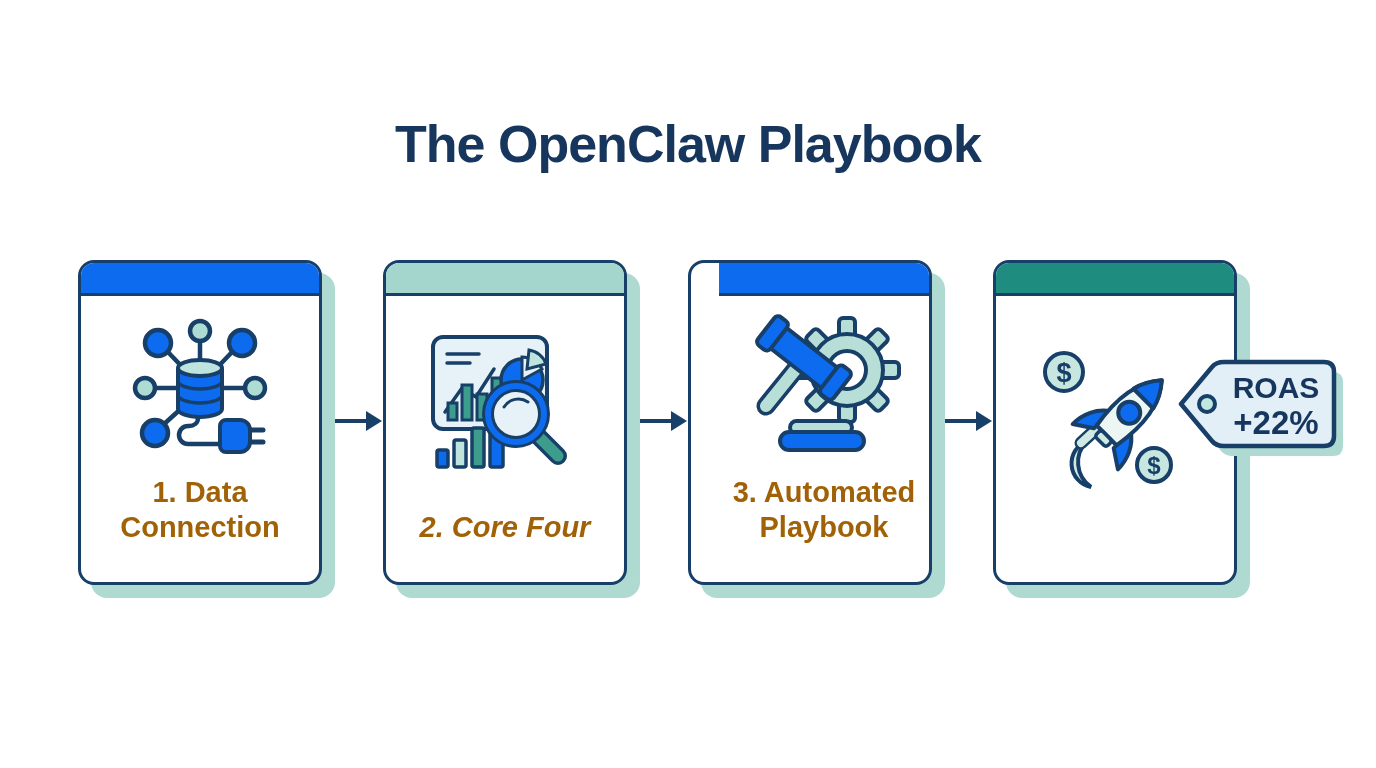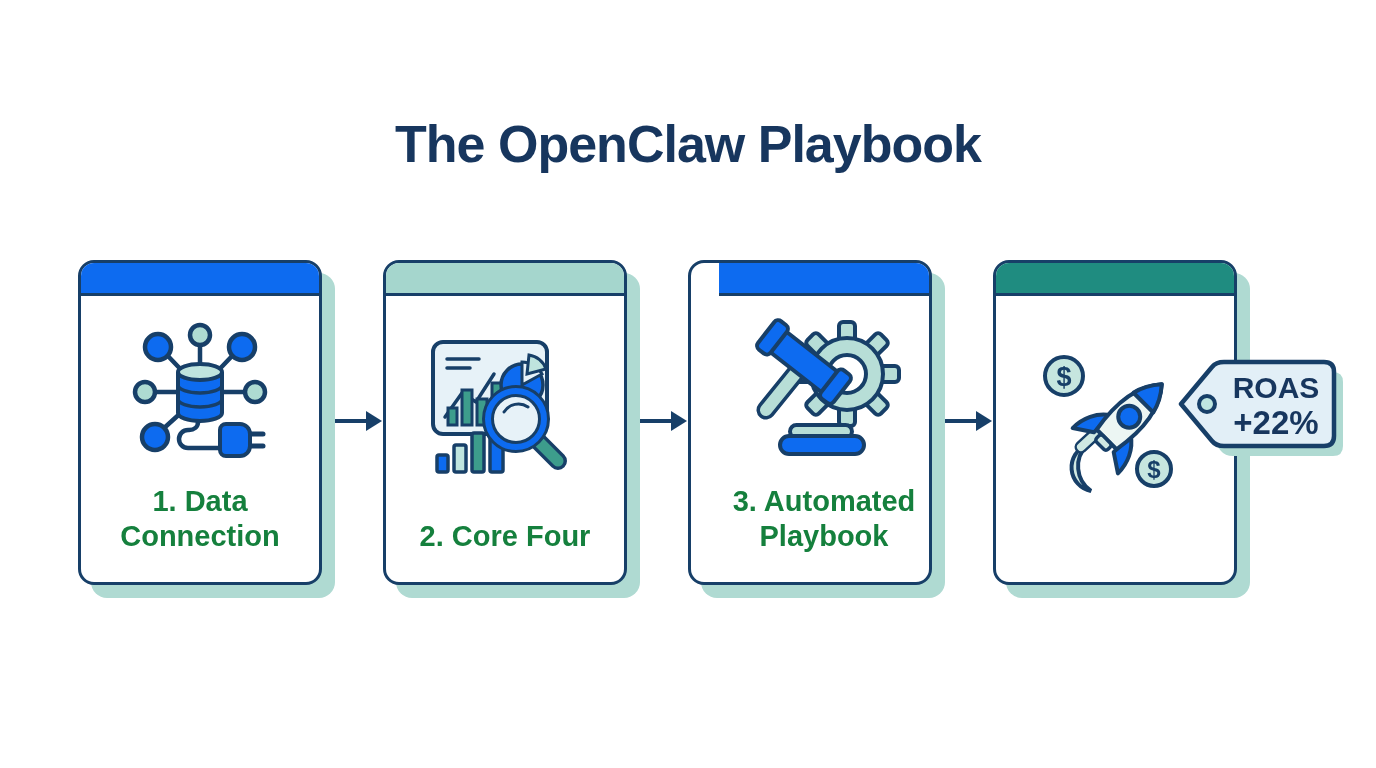--- a/index.html
+++ b/index.html
@@ -11,27 +11,27 @@
     position:absolute; left:0; top:114px; width:100%;
     text-align:center; font-size:52px; font-weight:800;
     color:#17365e; letter-spacing:-1px;
   }
   .card {
     position:absolute; top:260px; width:244px; height:325px;
     background:#ffffff; border:3.5px solid #173f68; border-radius:16px;
     box-sizing:border-box; box-shadow:13px 13px 0 #afdad2;
     display:flex; flex-direction:column; overflow:hidden; z-index:1;
   }
-  .c1 { left:78px; }  .c2 { left:383px; }  .c3 { left:688px;padding-left:28px; }  .c4 { left:993px; }
+  .c1 { left:78px; }  .c2 { left:383px;font-style:italic; }  .c3 { left:688px;padding-left:28px; }  .c4 { left:993px; }
   .card-header { flex:0 0 30px; border-bottom:3.5px solid #173f68; }
   .icon-wrap { flex:1; display:flex; align-items:center; justify-content:center; }
   .icon-wrap svg { width:160px; height:160px; }
   .card-label {
     text-align:center; font-weight:bold; font-size:29px; line-height:35px;
-    color:#15803d; margin-bottom:28px;
+    color:#a16207; margin-bottom:37px;
   }
   .arrow { position:absolute; top:408px; z-index:0; }
   .a1 { left:321px; }  .a2 { left:626px; }  .a3 { left:931px; }
   .tag { position:absolute; left:1176px; top:356px; z-index:5; }
   .tag text { font-family:"Liberation Sans", sans-serif; font-weight:bold; fill:#17365e; }
   .coin-text { font-family:"Liberation Sans", sans-serif; font-weight:bold; fill:#173f68; }
 </style>
 </head>
 <body>
 

